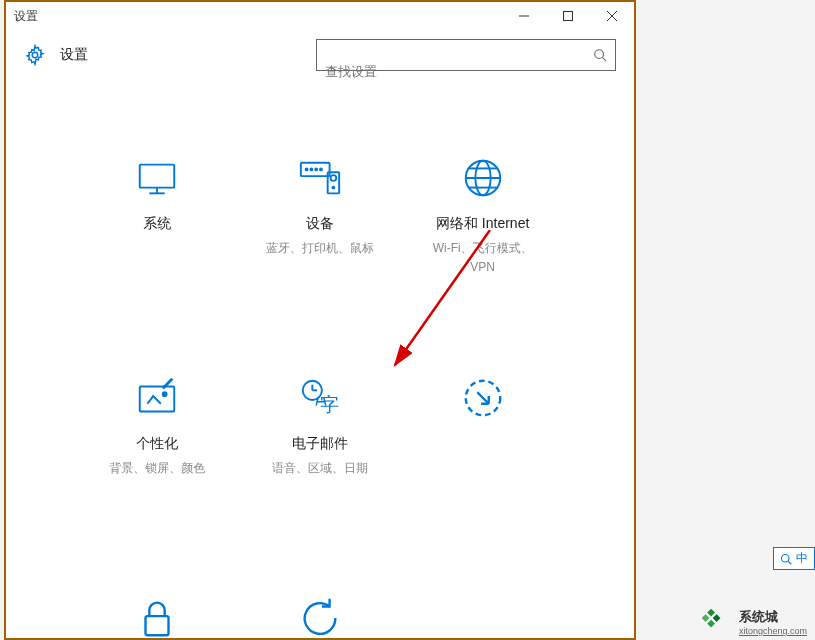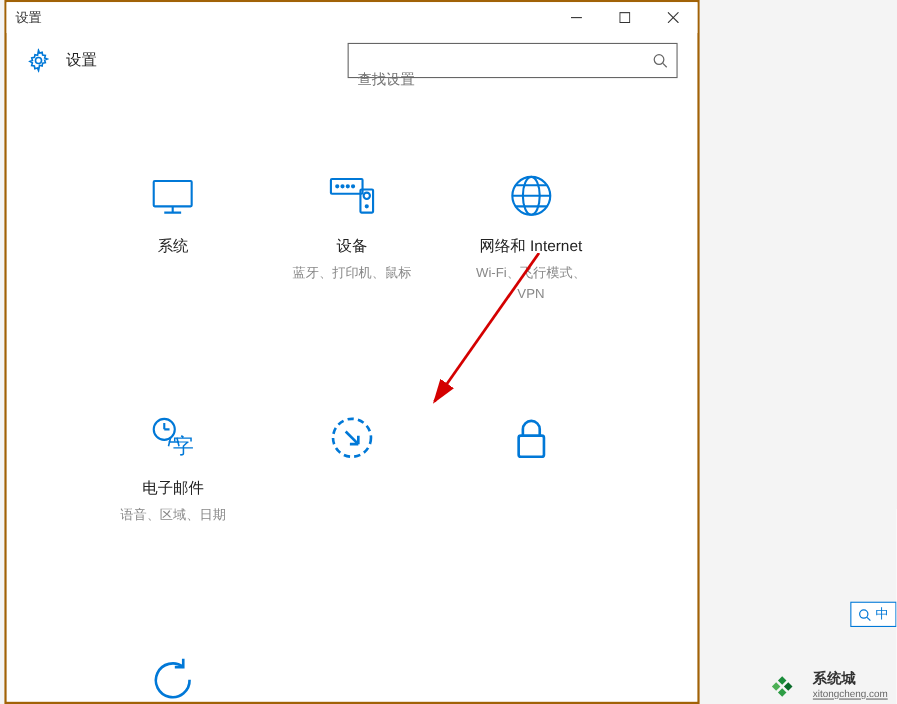--- a/index.html
+++ b/index.html
@@ -14,21 +14,21 @@
 .searchbox { width: 300px; height: 32px; border: 1px solid #666; display: flex; align-items: center; padding: 0 8px; }
 .searchbox input { flex: 1; border: none; outline: none; font-size: 13px; font-family: inherit; color: #1d4ed8; background: transparent; margin-top: 32px; }
 .search-icon { width: 14px; height: 14px; }
 .grid { padding: 50px 80px 0 80px; display: grid; grid-template-columns: repeat(3, 1fr); gap: 40px 20px; }
 .tile { display: flex; flex-direction: column; align-items: center; text-align: center; padding: 24px 10px; border: 1px solid transparent; cursor: pointer; min-height: 180px; }
 .tile.highlighted { border: 1px solid #bbb; background: #f9f9f9; }
 .tile-icon { width: 46px; height: 46px; margin-bottom: 14px; }
 .tile-title { font-size: 14px; color: #222; margin-bottom: 6px; }
 .tile-desc { font-size: 12px; color: #888; line-height: 1.6; max-width: 160px; }
 .arrow { position: absolute; top: 230px; left: 380px; pointer-events: none; }
-.watermark { position: absolute; bottom: 4px; right: 8px; display: flex; align-items: flex-end; gap: 16px; font-size: 13px; color: #333; pointer-events: none; }
+.watermark { position: absolute; bottom: 4px; right: 8px; display: flex; align-items: flex-start; gap: 16px; font-size: 13px; color: #333; pointer-events: none; }
 .watermark-sub { font-size: 9px; color: #666; text-decoration: underline; }
 .wm-diamond { width: 22px; height: 22px; }
 .mini-search { position: absolute; bottom: 70px; right: 0; border: 1px solid #0078d7; background: #fff; padding: 2px 6px; display: flex; align-items: center; gap: 4px; font-size: 12px; color: #0078d7; }
 svg { display: block; }
 </style>
 </head>
 <body>
 
 <div class="window">
 
@@ -108,20 +108,32 @@
             <ellipse cx="24" cy="24" rx="8" ry="18"></ellipse>
             <line x1="6" y1="24" x2="42" y2="24"></line>
             <line x1="9" y1="14" x2="39" y2="14"></line>
             <line x1="9" y1="34" x2="39" y2="34"></line>
           </svg>
       </span>
       <div class="tile-title">网络和 Internet</div>
       <div class="tile-desc">Wi-Fi、飞行模式、VPN</div>
     </div>
 
+    <div class="tile">
+      <span class="tile-icon">
+        <svg viewBox="0 0 48 48" fill="none" stroke="#0078d7" stroke-width="2">
+            <rect x="6" y="12" width="36" height="26" rx="1"></rect>
+            <path d="M14 30 L20 22 L28 30"></path>
+            <circle cx="32" cy="20" r="2" fill="#0078d7"></circle>
+            <path d="M30 14 L40 4" stroke-width="3"></path>
+          </svg>
+      </span>
+      <div class="tile-title">个性化</div>
+      <div class="tile-desc">背景、锁屏、颜色</div>
+    </div>
 
 
     <div class="tile">
       <span class="tile-icon">
         <svg viewBox="0 0 48 48" fill="none" stroke="#0078d7" stroke-width="2">
             <circle cx="16" cy="16" r="10"></circle>
             <line x1="16" y1="16" x2="16" y2="10"></line>
             <line x1="16" y1="16" x2="21" y2="16"></line>
             <text x="24" y="38" font-size="20" fill="#0078d7" stroke="none" font-family="Microsoft YaHei">字</text>
             <path d="M22 24 L20 32 M28 24 L30 32 M20 28 L30 28" stroke-width="1.5"></path>

